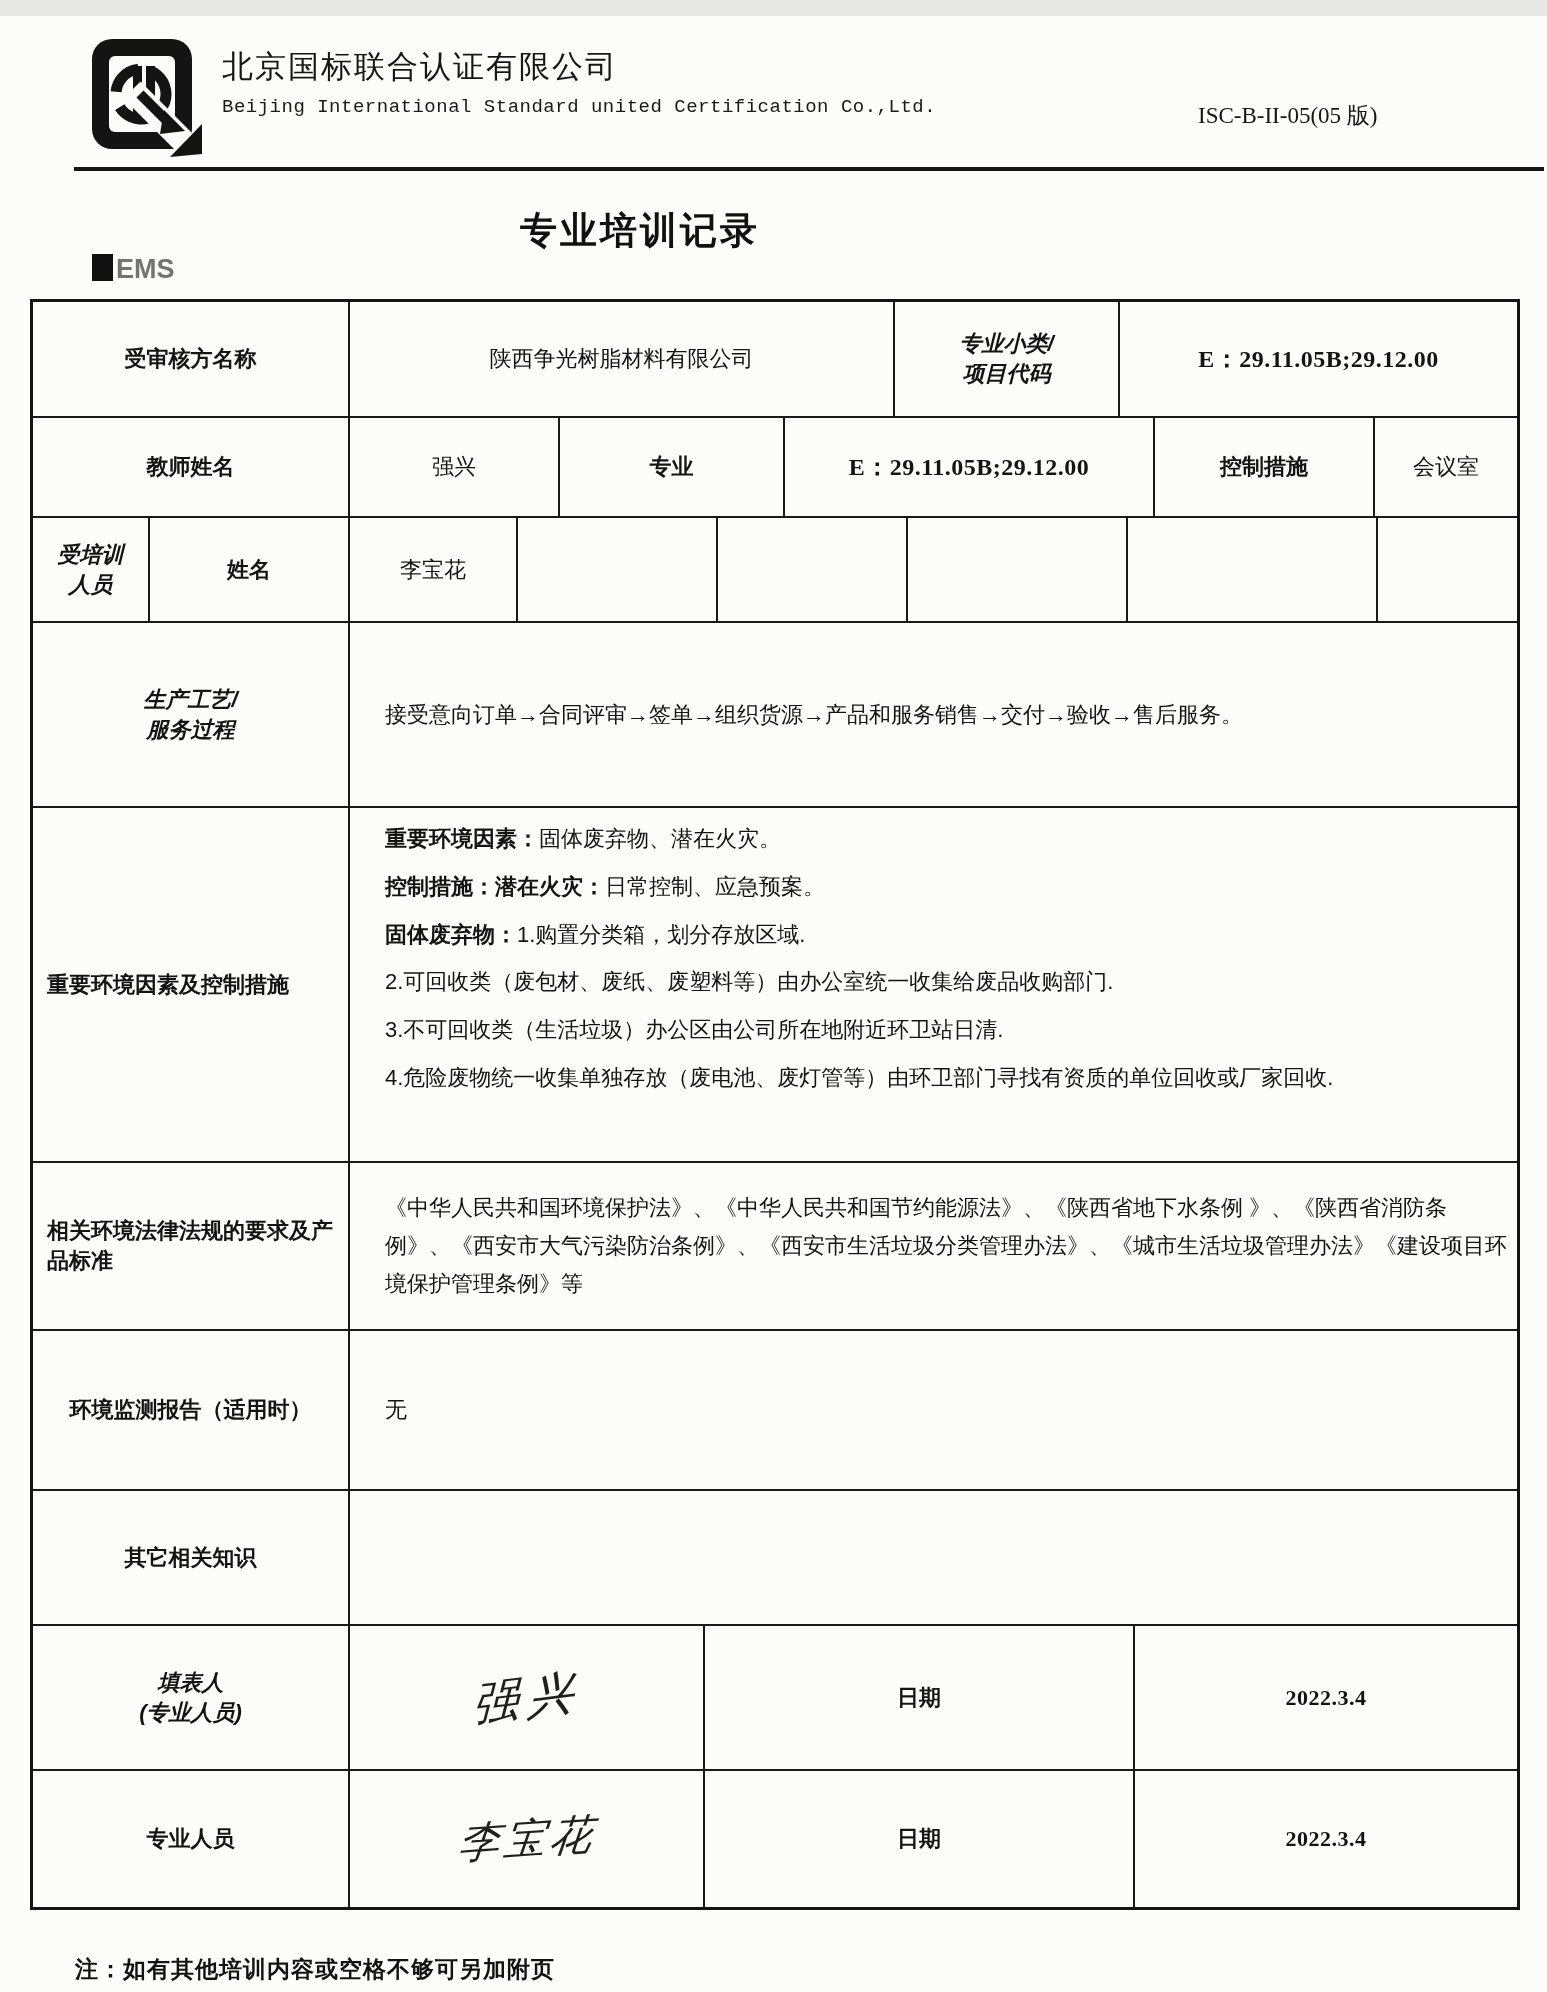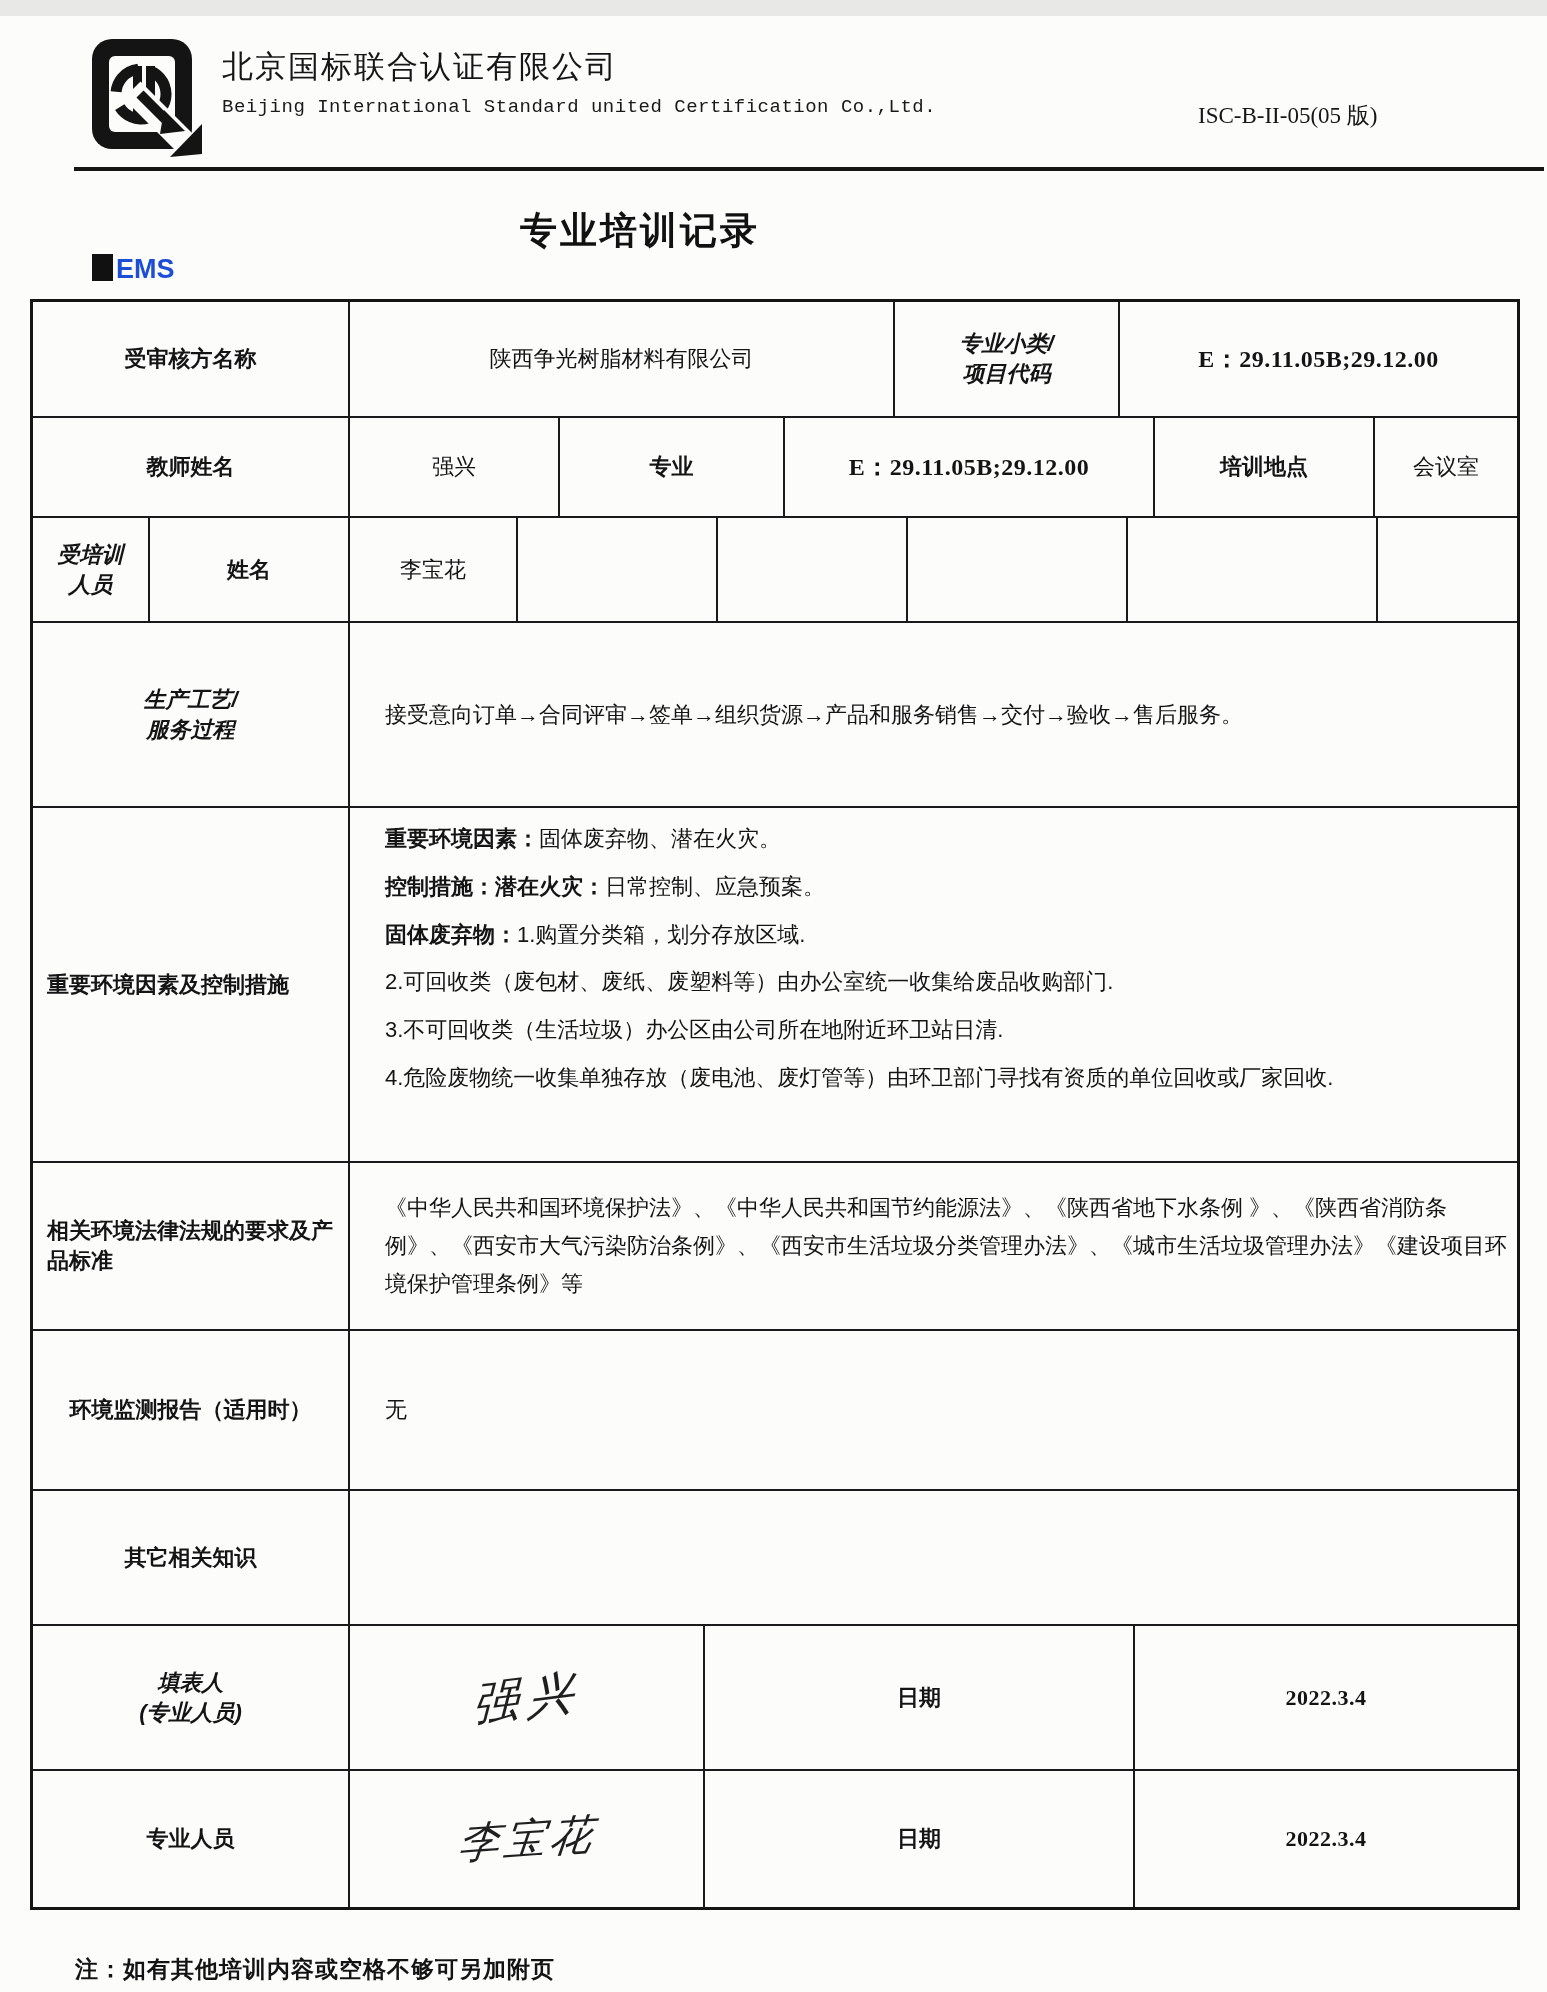--- a/index.html
+++ b/index.html
@@ -27,21 +27,21 @@
     position: absolute; left: 1198px; top: 84px;
     font-family: "Liberation Serif", "DejaVu Serif", serif;
     font-size: 23px; color: #161616;
   }
   .header-rule { position: absolute; left: 74px; top: 151px; width: 1470px; height: 4px; background: #151515; }
   
   .title {
     position: absolute; top: 190px; left: 0; width: 1280px; text-align: center;
     font-size: 37px; font-weight: 700; letter-spacing: 3px; color: #111;
   }
-  .ems { position: absolute; left: 92px; top: 238px; font-size: 27px; font-weight: 700; color: #1d4ed8; }
+  .ems { position: absolute; left: 92px; top: 238px; font-size: 27px; font-weight: 700; color: #737373; }
   .ems-marker { display: inline-block; width: 21px; height: 27px; background: #111; margin-right: 3px; vertical-align: -3px; }
   
   .form-table {
     position: absolute; left: 30px; top: 283px; width: 1490px;
     border: 3px solid #151515;
     background: #fcfcfa;
   }
   .row { display: grid; border-top: 2px solid #1a1a1a; }
   .row:first-child { border-top: none; }
   .cell {
@@ -124,21 +124,21 @@
         <span>项目代码</span>
       </div>
       <div class="cell val center serif-bold">E：29.11.05B;29.12.00</div>
     </div>
 
     <div class="row r2">
       <div class="cell lbl">教师姓名</div>
       <div class="cell val center">强兴</div>
       <div class="cell lbl">专业</div>
       <div class="cell val center serif-bold">E：29.11.05B;29.12.00</div>
-      <div class="cell lbl">培训地点</div>
+      <div class="cell lbl">控制措施</div>
       <div class="cell val center">会议室</div>
     </div>
 
     <div class="row r3">
       <div class="cell lbl multiline-label">
         <span>受培训</span>
         <span>人员</span>
       </div>
       <div class="cell lbl">姓名</div>
       <div class="cell val center">李宝花</div>

